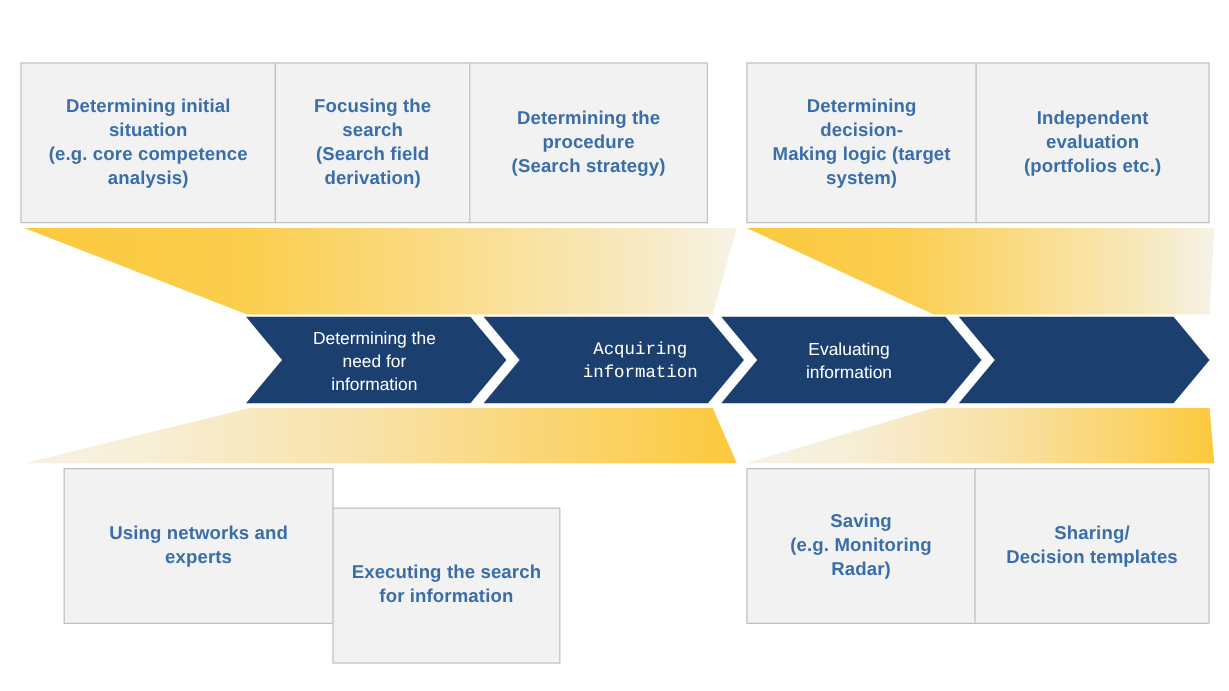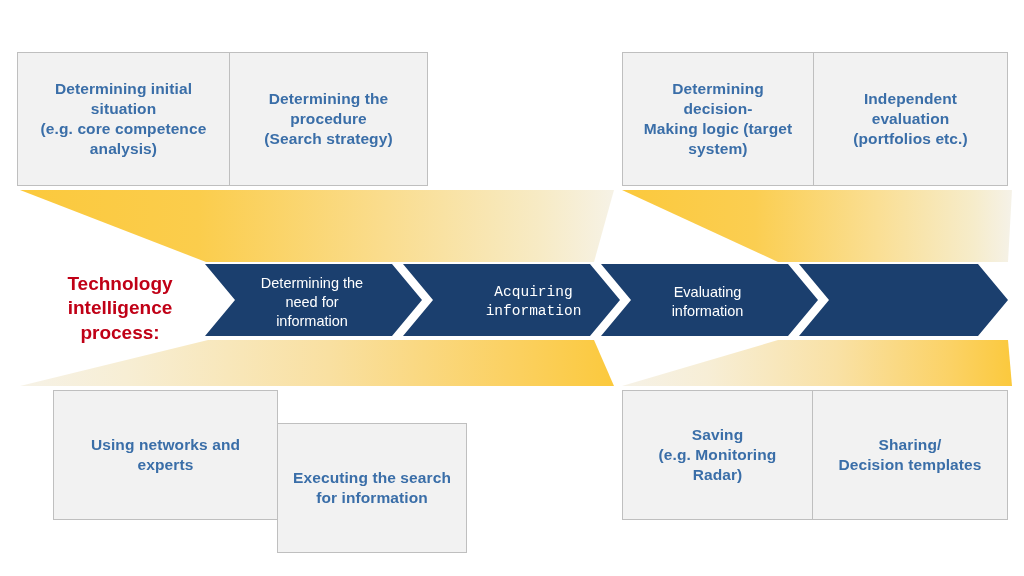--- a/index.html
+++ b/index.html
@@ -170,31 +170,34 @@
   </svg>
 
   <div class="chev-text ct1">Determining the
 need for
 information</div>
   <div class="chev-text ct2">Acquiring
 information</div>
   <div class="chev-text ct3">Evaluating
 information</div>
 
-  <div id="process-label">Technology
-intelligence
-process:</div>
 
   <div class="box-row" id="top-left-group">
     <div class="box tl-b1">
       <span class="box-label">Determining initial
 situation
 (e.g. core competence
 analysis)</span>
     </div>
+    <div class="box tl-b2">
+      <span class="box-label">Focusing the
+search
+(Search field
+derivation)</span>
+    </div>
     <div class="box tl-b3">
       <span class="box-label">Determining the
 procedure
 (Search strategy)</span>
     </div>
   </div>
 
   <div class="box-row" id="top-right-group">
     <div class="box tr-b1">
       <span class="box-label">Determining

